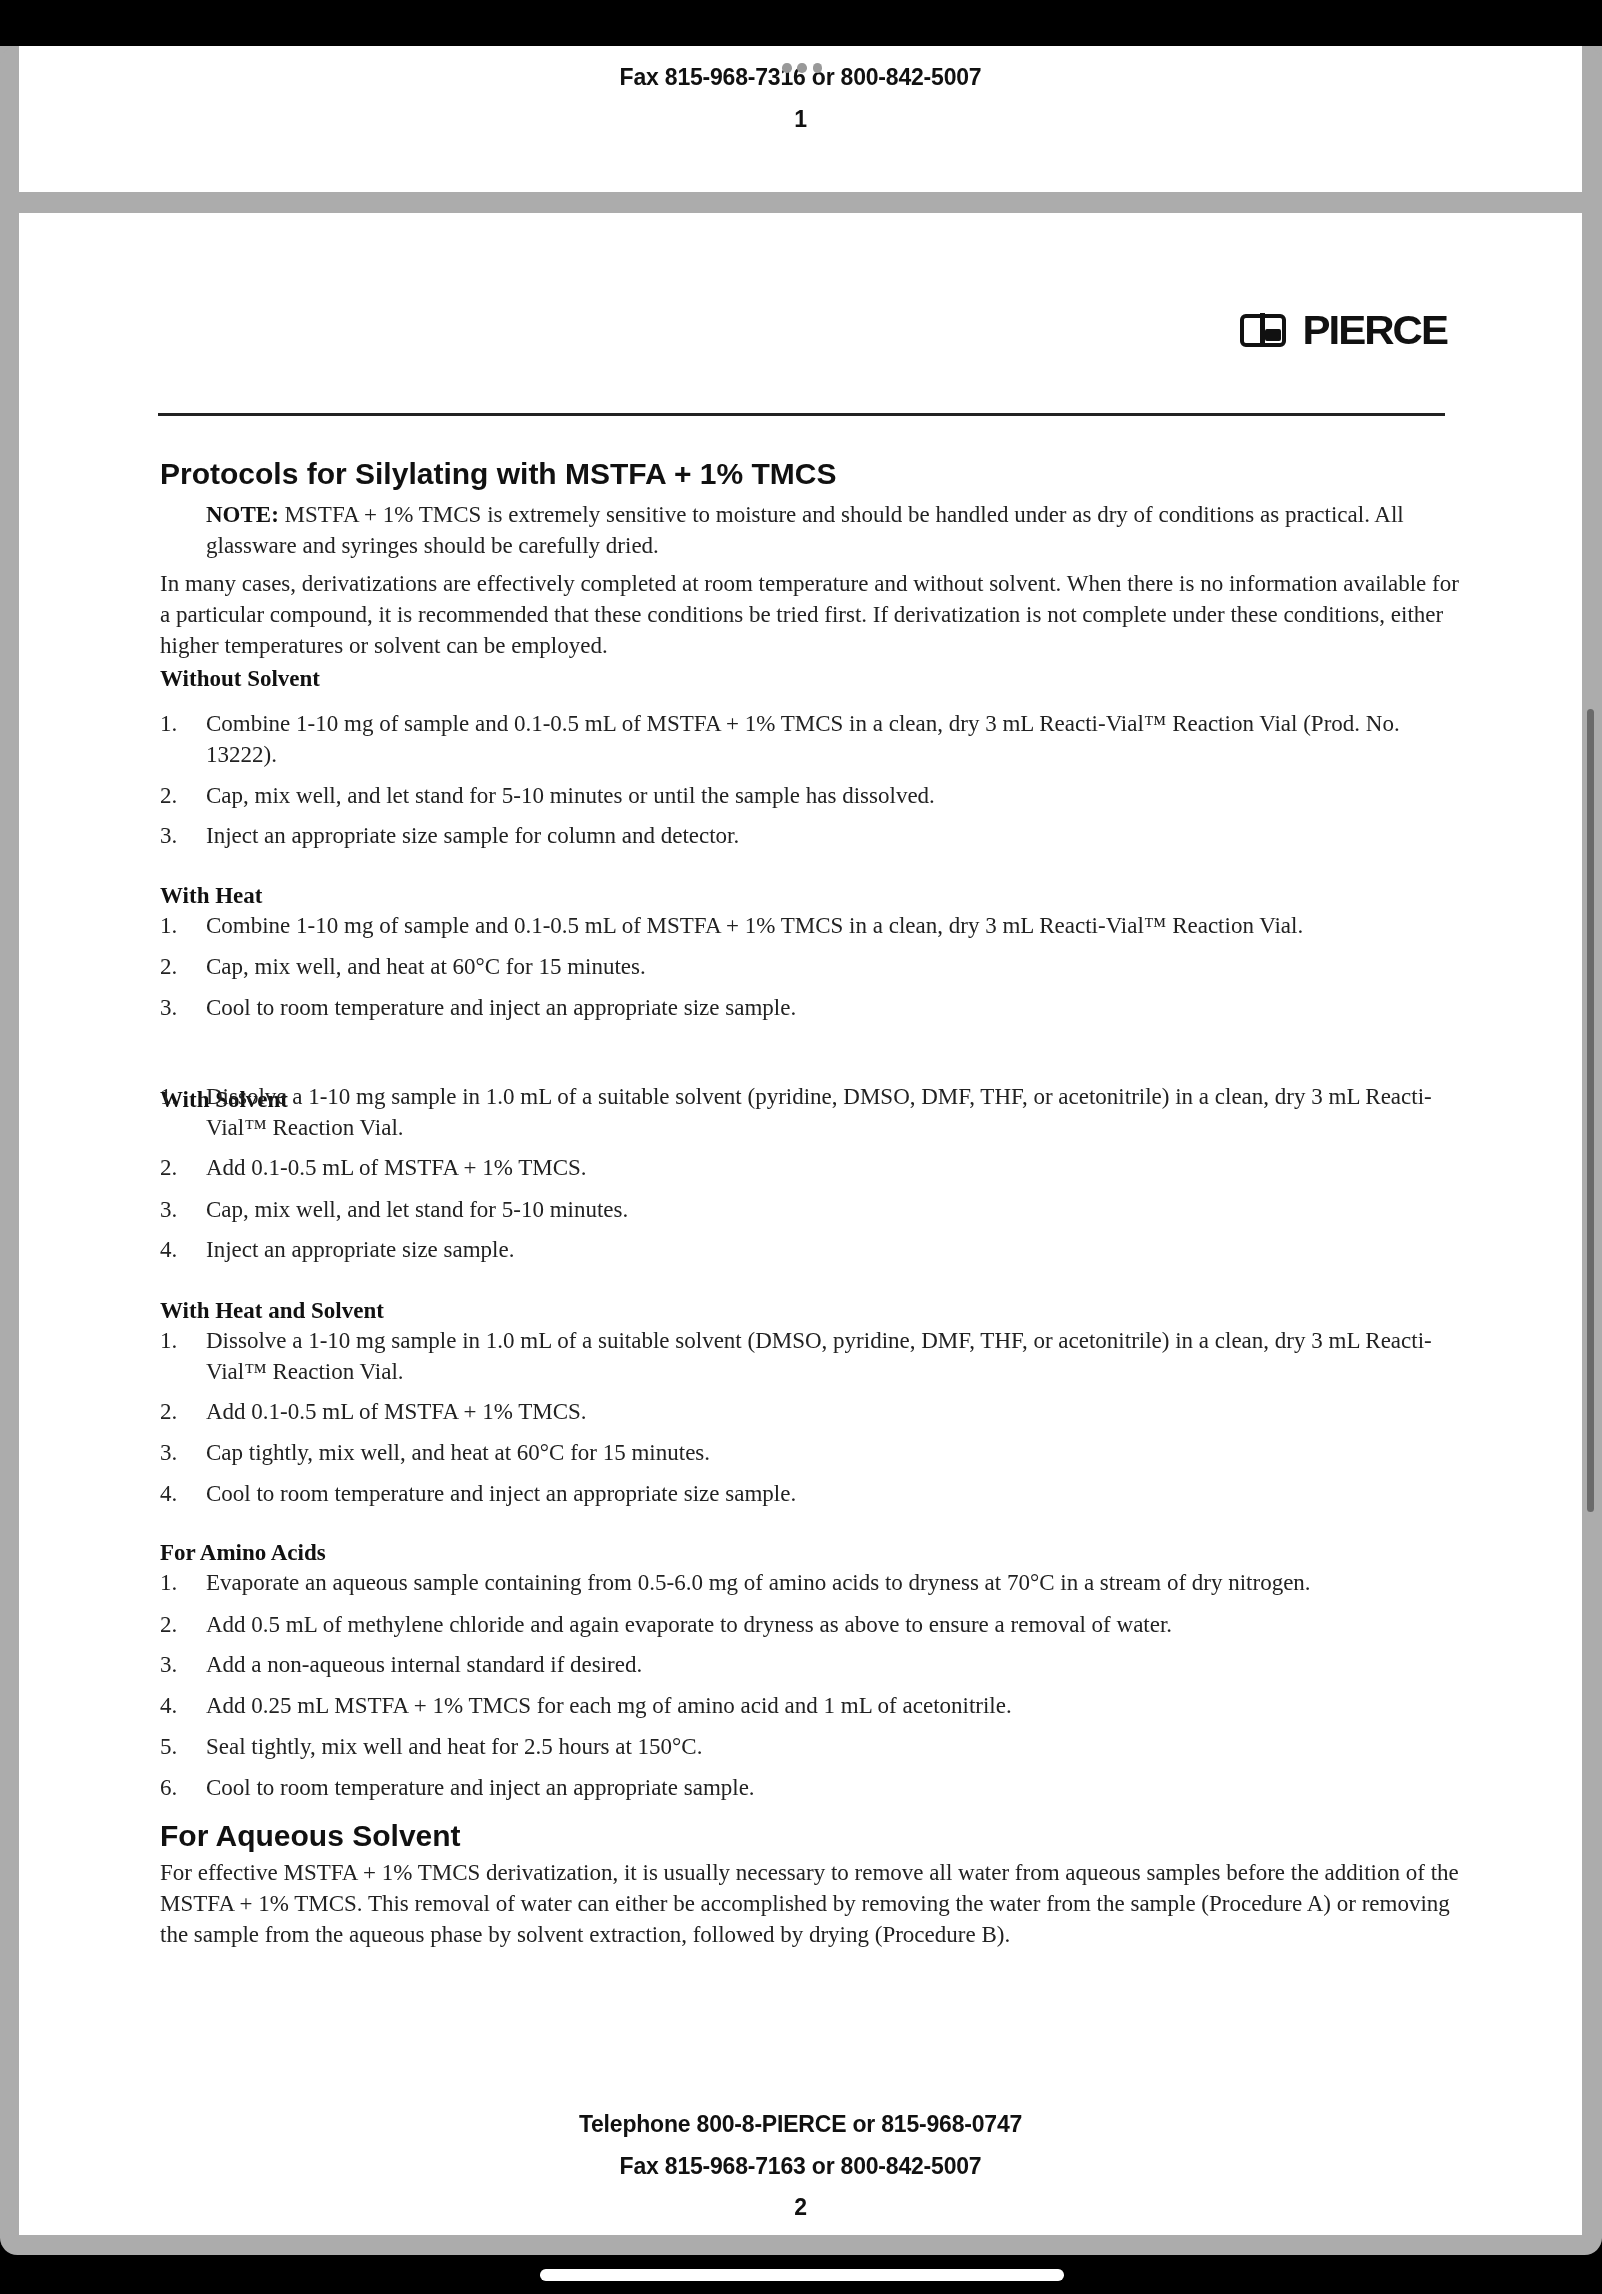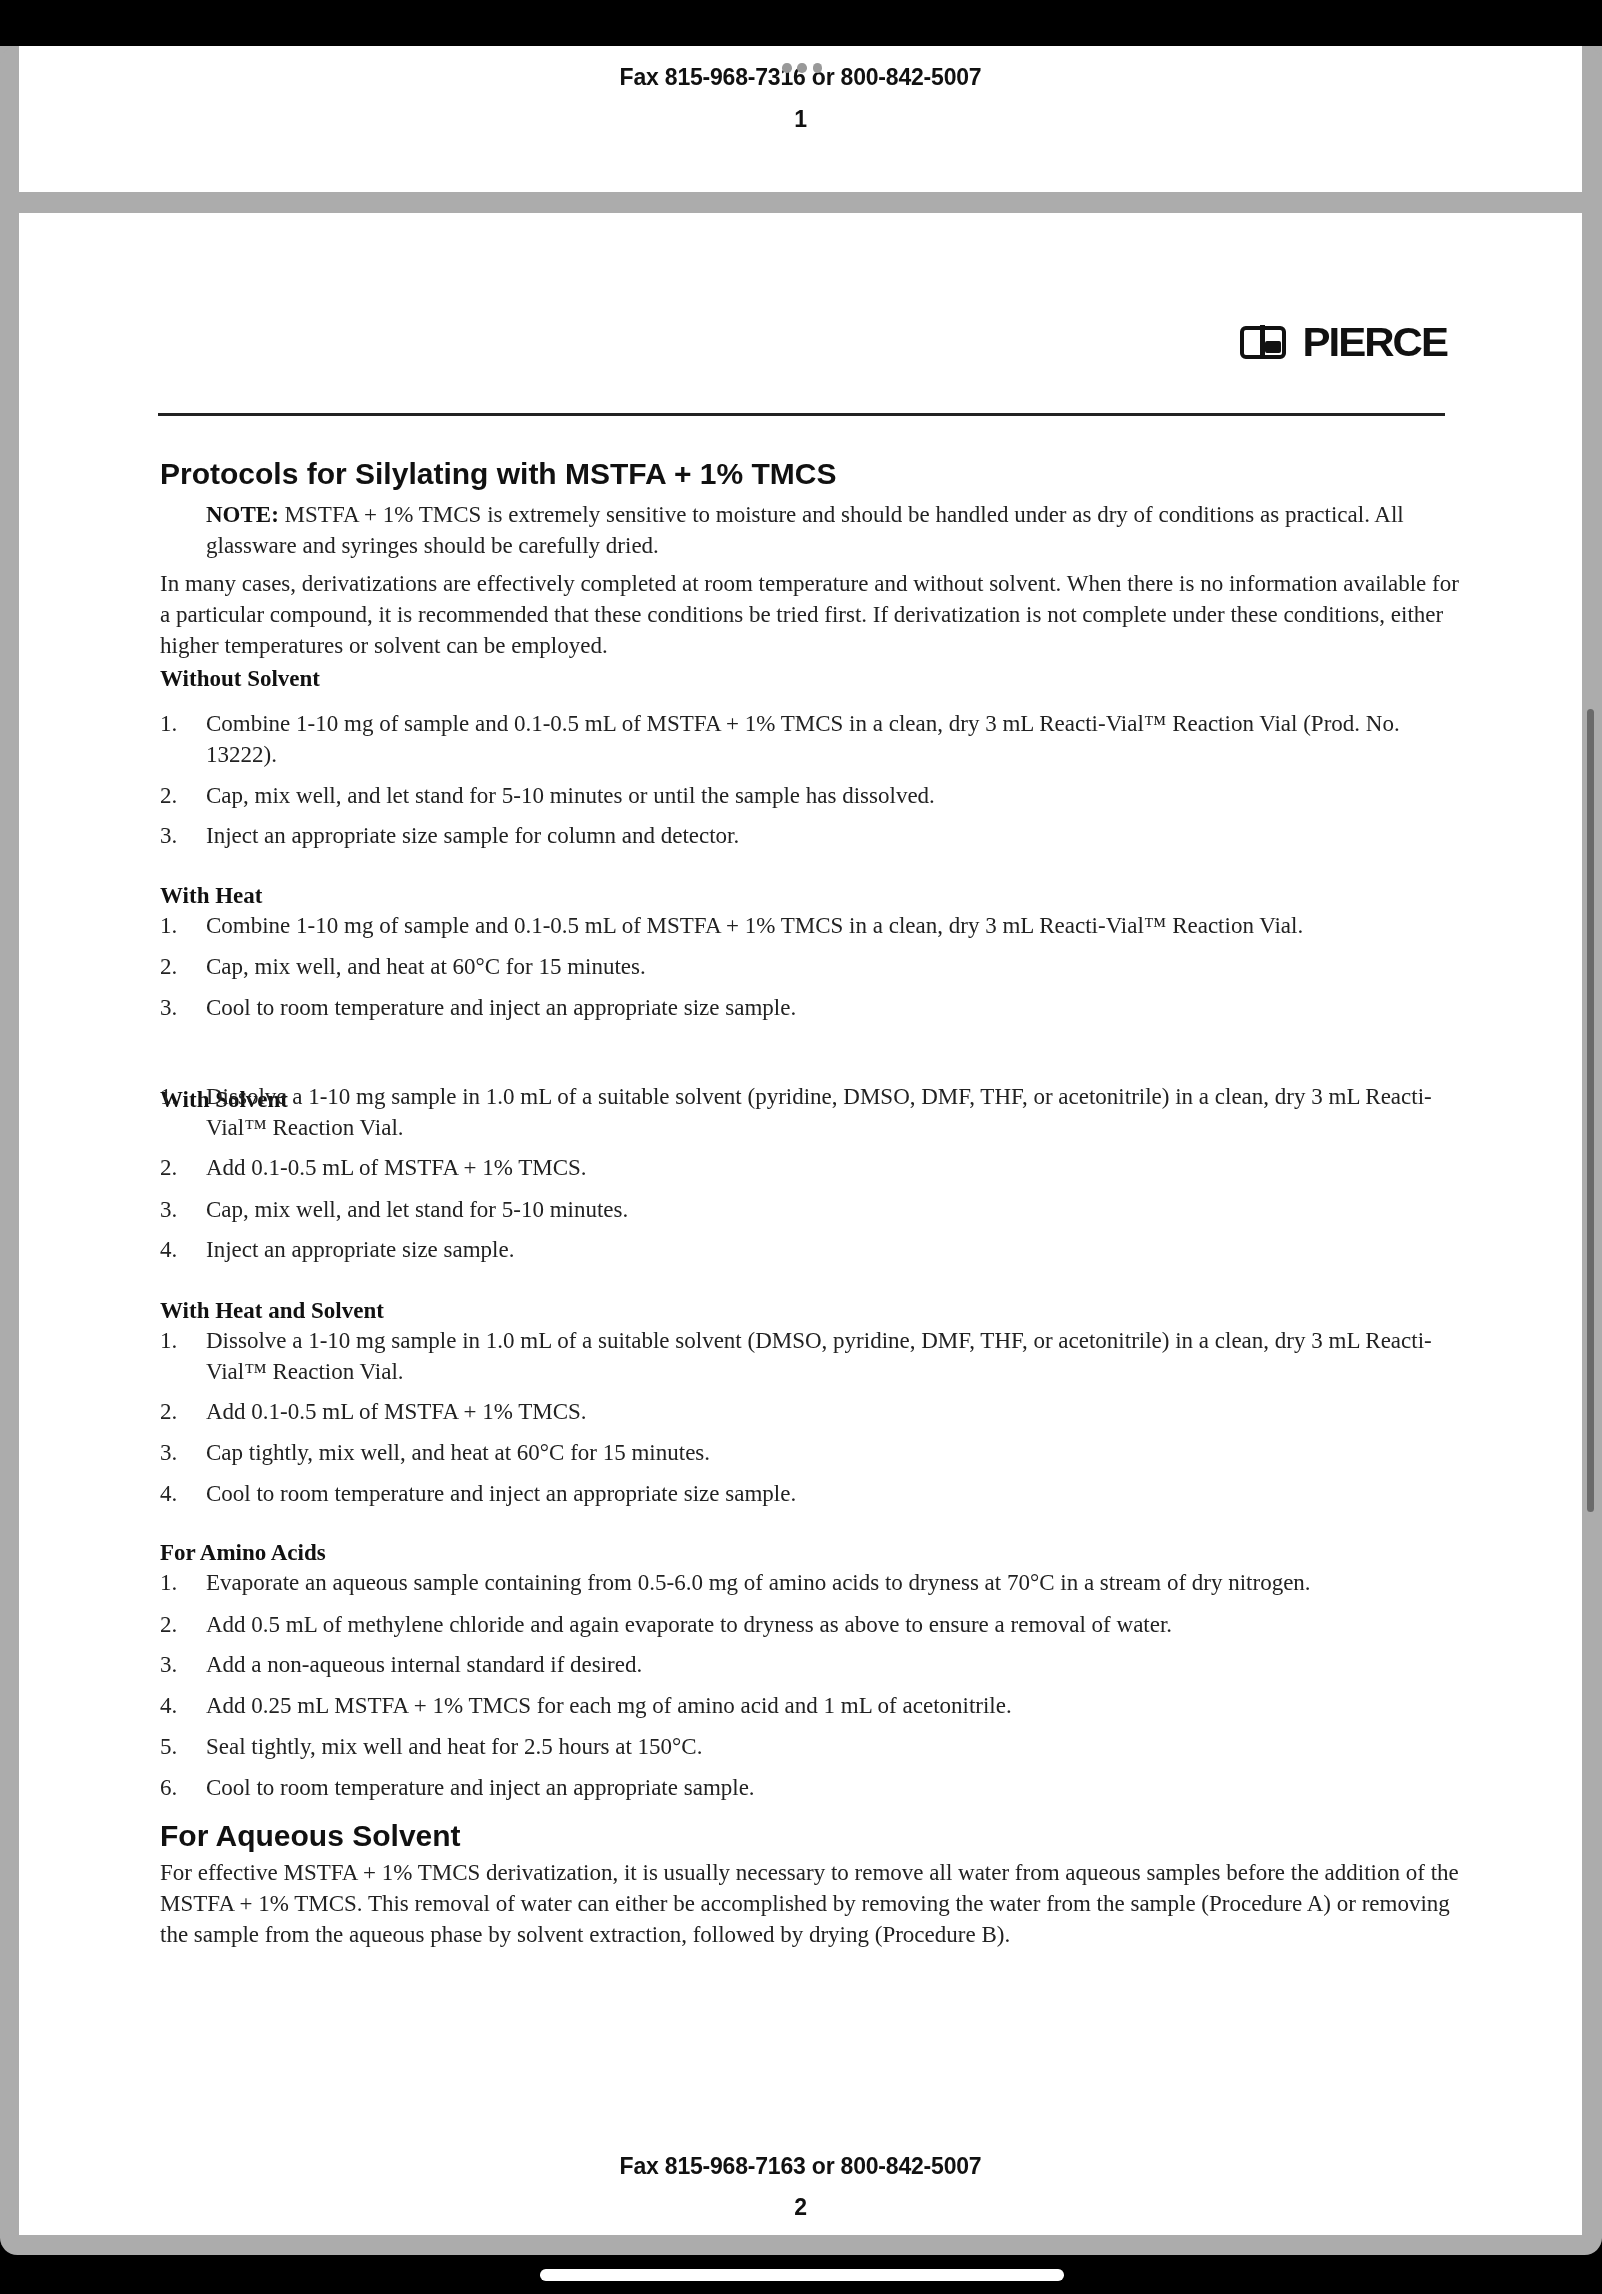--- a/index.html
+++ b/index.html
@@ -13,21 +13,21 @@
 
   .page { position: absolute; left: 19px; width: 1563px; background: #fff; }
   .page-1 { top: -38px; height: 184px; }
   .page-2 { top: 167px; height: 2022px; }
 
   .footer-line { position: absolute; left: 0; width: 100%; text-align: center; font-family: "Liberation Sans", sans-serif; font-weight: bold; font-size: 23px; color: #111; letter-spacing: -0.2px; }
 
   .page-dots { position: absolute; left: 782px; top: 63px; display: flex; gap: 5.8px; z-index: 4; }
   .page-dots span { width: 9.6px; height: 9.6px; border-radius: 50%; background: #999; display: block; }
 
-  .logo { position: absolute; right: 138px; top: 109px; display: flex; align-items: center; gap: 20px; }
+  .logo { position: absolute; right: 138px; top: 97px; display: flex; align-items: center; gap: 20px; }
   .logo-mark { width: 46px; height: 33px; border: 4.8px solid #111; border-radius: 5.8px; position: relative; }
   .logo-mark::after { content: ""; position: absolute; right: 1.9px; bottom: 1.9px; width: 15.4px; height: 11.5px; background: #111; border-radius: 1.9px; }
   .logo-mark::before { content: ""; position: absolute; left: 15.4px; top: -4.8px; width: 4.8px; height: 33px; background: #111; }
   .logo-text { font-family: "Liberation Sans", sans-serif; font-weight: 900; font-size: 40px; letter-spacing: -1.9px; color: #111; transform: scaleX(1.05); line-height: 1; }
 
   .rule { position: absolute; left: 139px; width: 1287px; top: 200px; height: 2.9px; background: #222; }
 
   .content { position: absolute; left: 141px; top: 213px; width: 1307px; }
   .h1 { font-family: "Liberation Sans", sans-serif; font-weight: bold; font-size: 30px; color: #111; position: absolute; left: 0; white-space: nowrap; }
   .p { font-size: 23px; line-height: 31px; color: #222; position: absolute; left: 0; width: 1307px; }
@@ -163,20 +163,21 @@
         </div>
       <div class="li" style="top:1346px;">
           <span class="num">6.</span>
           <span class="txt">Cool to room temperature and inject an appropriate sample.</span>
         </div>
 
       <div class="h1" style="top:1393px;">For Aqueous Solvent</div>
       <div class="p" style="top:1431px;">For effective MSTFA  + 1% TMCS derivatization, it is usually necessary to remove all water from aqueous samples before the addition of the MSTFA + 1% TMCS. This removal of water can either be accomplished by removing the water from the sample (Procedure A) or removing the sample from the aqueous phase by solvent extraction, followed by drying (Procedure B).</div>
     </div>
 
+    <div class="footer-line" style="top:1898px;">Telephone 800-8-PIERCE or 815-968-0747</div>
     <div class="footer-line" style="top:1940px;">Fax 815-968-7163 or 800-842-5007</div>
     <div class="footer-line" style="top:1981px;">2</div>
   </div>
 </div>
 
 <div class="scrollbar"></div>
 
 <div class="home-indicator"></div>
 
 

